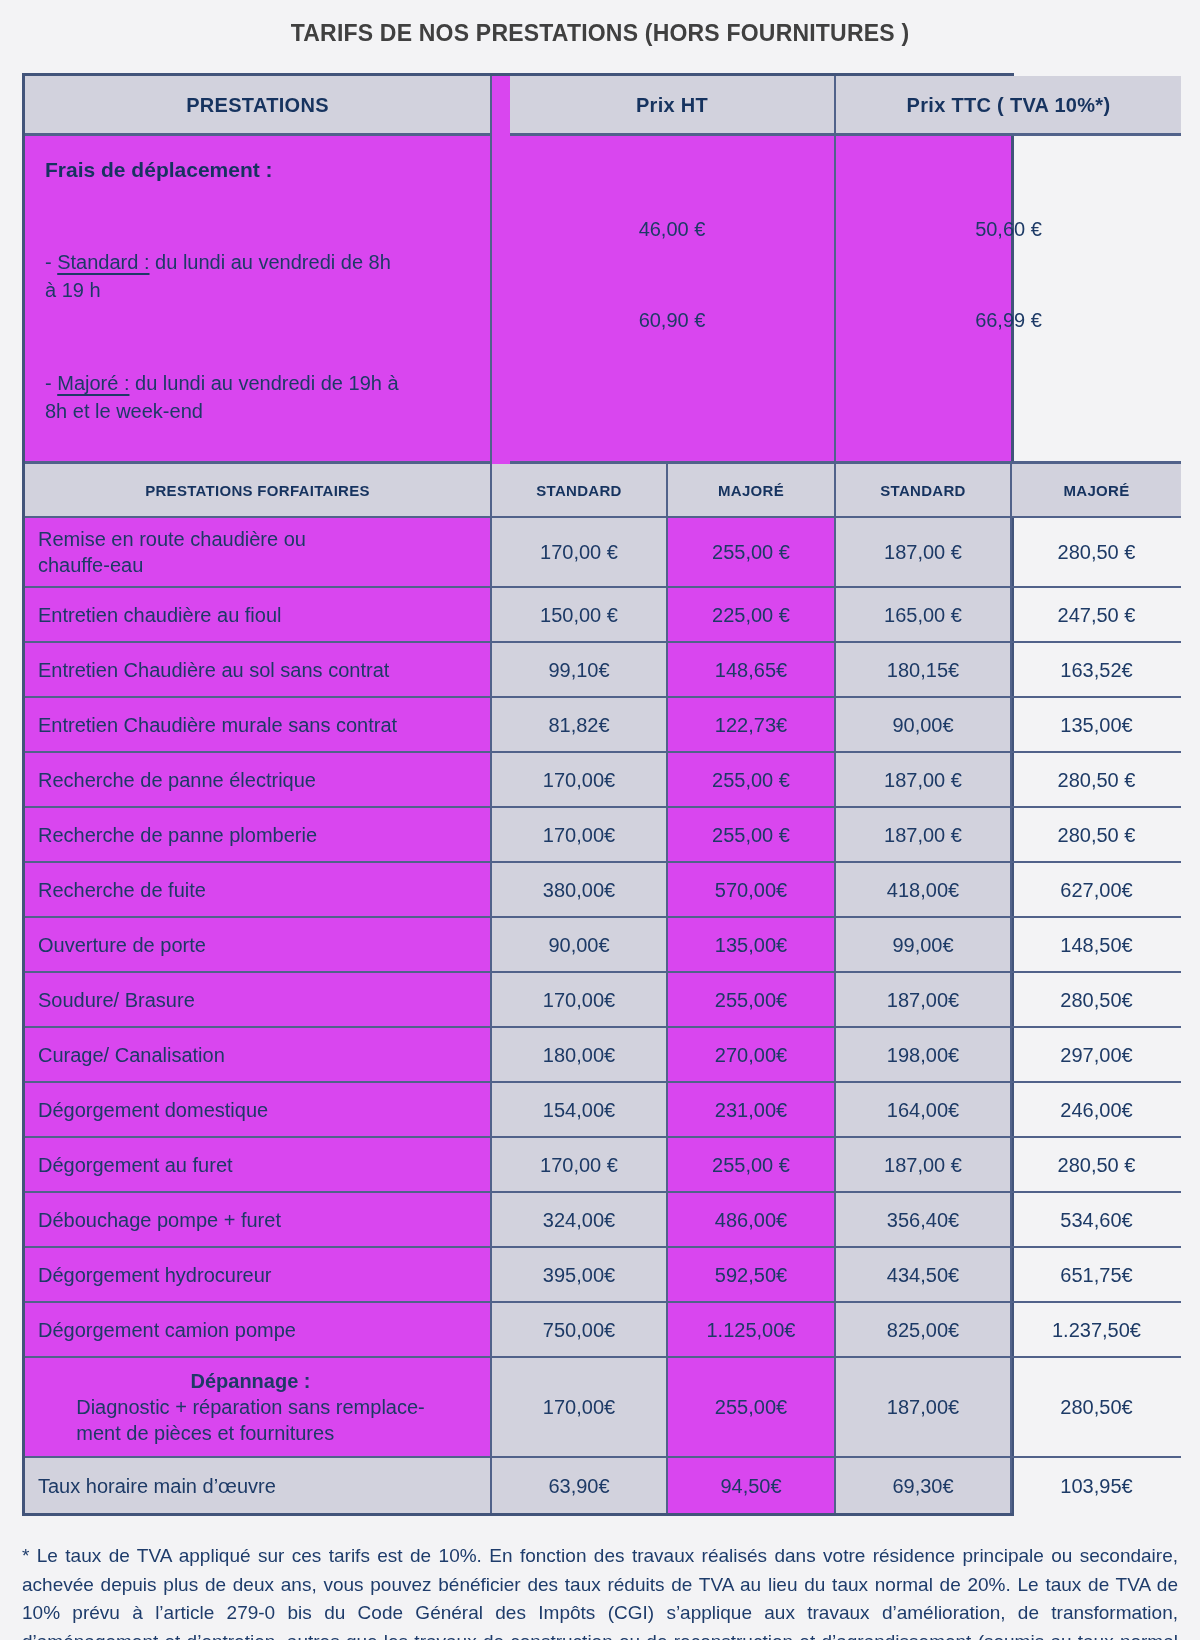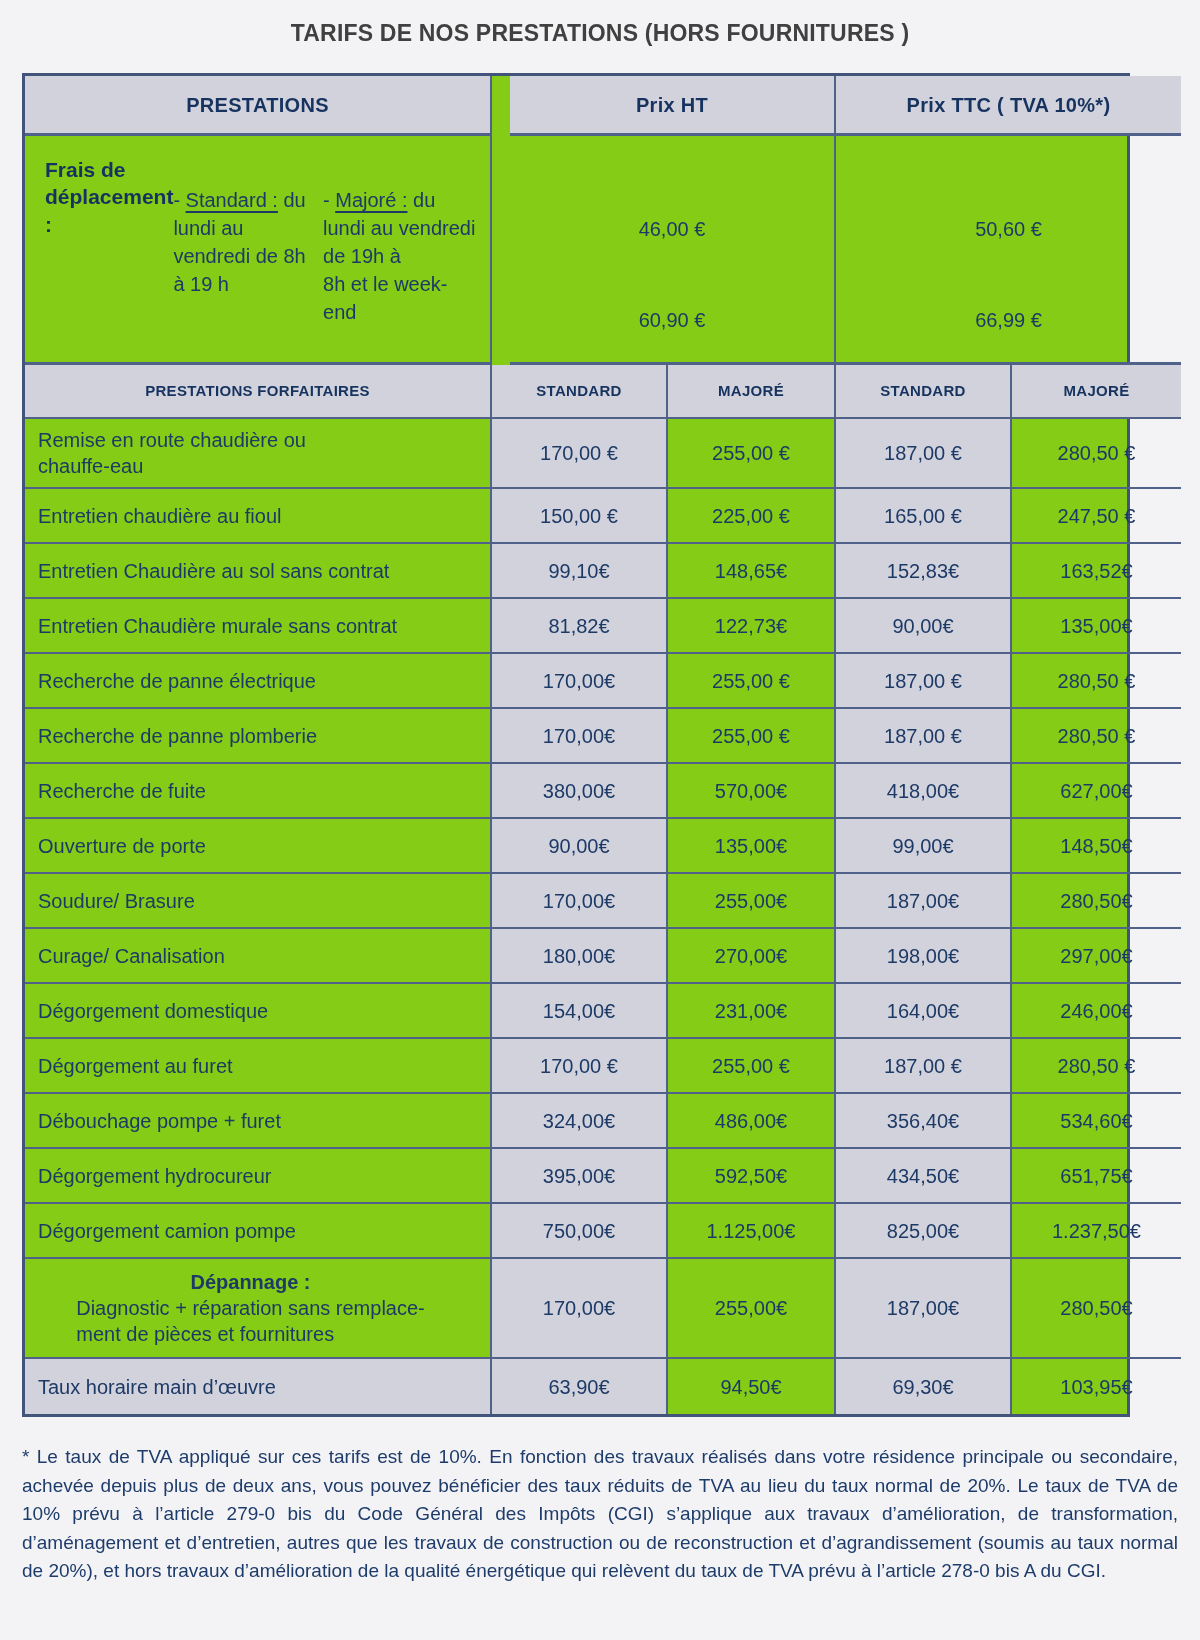--- a/index.html
+++ b/index.html
@@ -4,23 +4,23 @@
 <style>
   * { margin:0; padding:0; box-sizing:border-box; }
   html,body { width:1200px; height:1640px; overflow:hidden;
     background:#f3f3f5; color:#1d3a66;
     font-family:"Liberation Sans","DejaVu Sans",sans-serif; }
   .page { padding:14px 22px 0 22px; }
 
   .doc-title { text-align:center; font-size:23px; font-weight:700;
     color:#404040; letter-spacing:0.2px; margin:6px 0 26px 0; }
 
-  .tbl { width:1108px; display:grid;
+  .tbl { width:992px; display:grid;
     grid-template-columns:467px 176px 168px 176px 169px;
-    border:3px solid #42547a; background:#84cc16; }
+    border:3px solid #42547a; background:#d946ef; }
   .row { display:contents; }
   .cell { border-right:2px solid #51628a; border-bottom:2px solid #51628a;
     display:flex; align-items:center; font-size:20px; line-height:1.3;
     padding:8px 6px; min-height:55px; }
   .c-last { border-right:none; }
   .row-last .cell { border-bottom:none; }
   .shade { background:#d2d2dd; }
   .thickb .cell { border-bottom-width:3px; }
 
   .head { justify-content:center; text-align:center; font-weight:700;
@@ -29,22 +29,22 @@
   .hrow2 .cell { min-height:54px; font-size:15px; }
   .span-ht { grid-column:2/4;margin-left:18px; }
   .span-ttc { grid-column:4/6; }
 
   .label { justify-content:flex-start; text-align:left; padding-left:13px; }
   .price { justify-content:center; text-align:center; }
   .preline { white-space:pre-line; }
   .bold { font-weight:700; }
 
   
-  .frais-label { flex-direction:row; align-items:flex-start;
-    padding:20px 14px 36px 20px; }
+  .frais-label { flex-direction:column; align-items:flex-start;
+    padding:20px 14px 36px 20px;gap:35px; }
   .frais-title { font-weight:700; font-size:21px; color:#16335f; }
   .f-para { margin-top:30px; line-height:1.4; }
   .f-underline { text-decoration:underline; text-underline-offset:4px; }
   .frais-price { flex-direction:column; align-items:center;
     justify-content:flex-start; padding-top:80px;gap:8px; }
   .f-v2 { margin-top:57px; }
 
   
   .dep-label { flex-direction:column; align-items:center;
     justify-content:center; padding:10px 27px 10px 13px; }
@@ -111,21 +111,21 @@
       <div class="cell price">225,00 €</div>
       <div class="cell price shade">165,00 €</div>
       <div class="cell price c-last">247,50 €</div>
     </div>
     <div class="row">
       <div class="cell label">
           <span>Entretien Chaudière au sol sans contrat</span>
         </div>
       <div class="cell price shade">99,10€</div>
       <div class="cell price">148,65€</div>
-      <div class="cell price shade">152,83€</div>
+      <div class="cell price shade">180,15€</div>
       <div class="cell price c-last">163,52€</div>
     </div>
     <div class="row">
       <div class="cell label">
           <span>Entretien Chaudière murale sans contrat</span>
         </div>
       <div class="cell price shade">81,82€</div>
       <div class="cell price">122,73€</div>
       <div class="cell price shade">90,00€</div>
       <div class="cell price c-last">135,00€</div>

